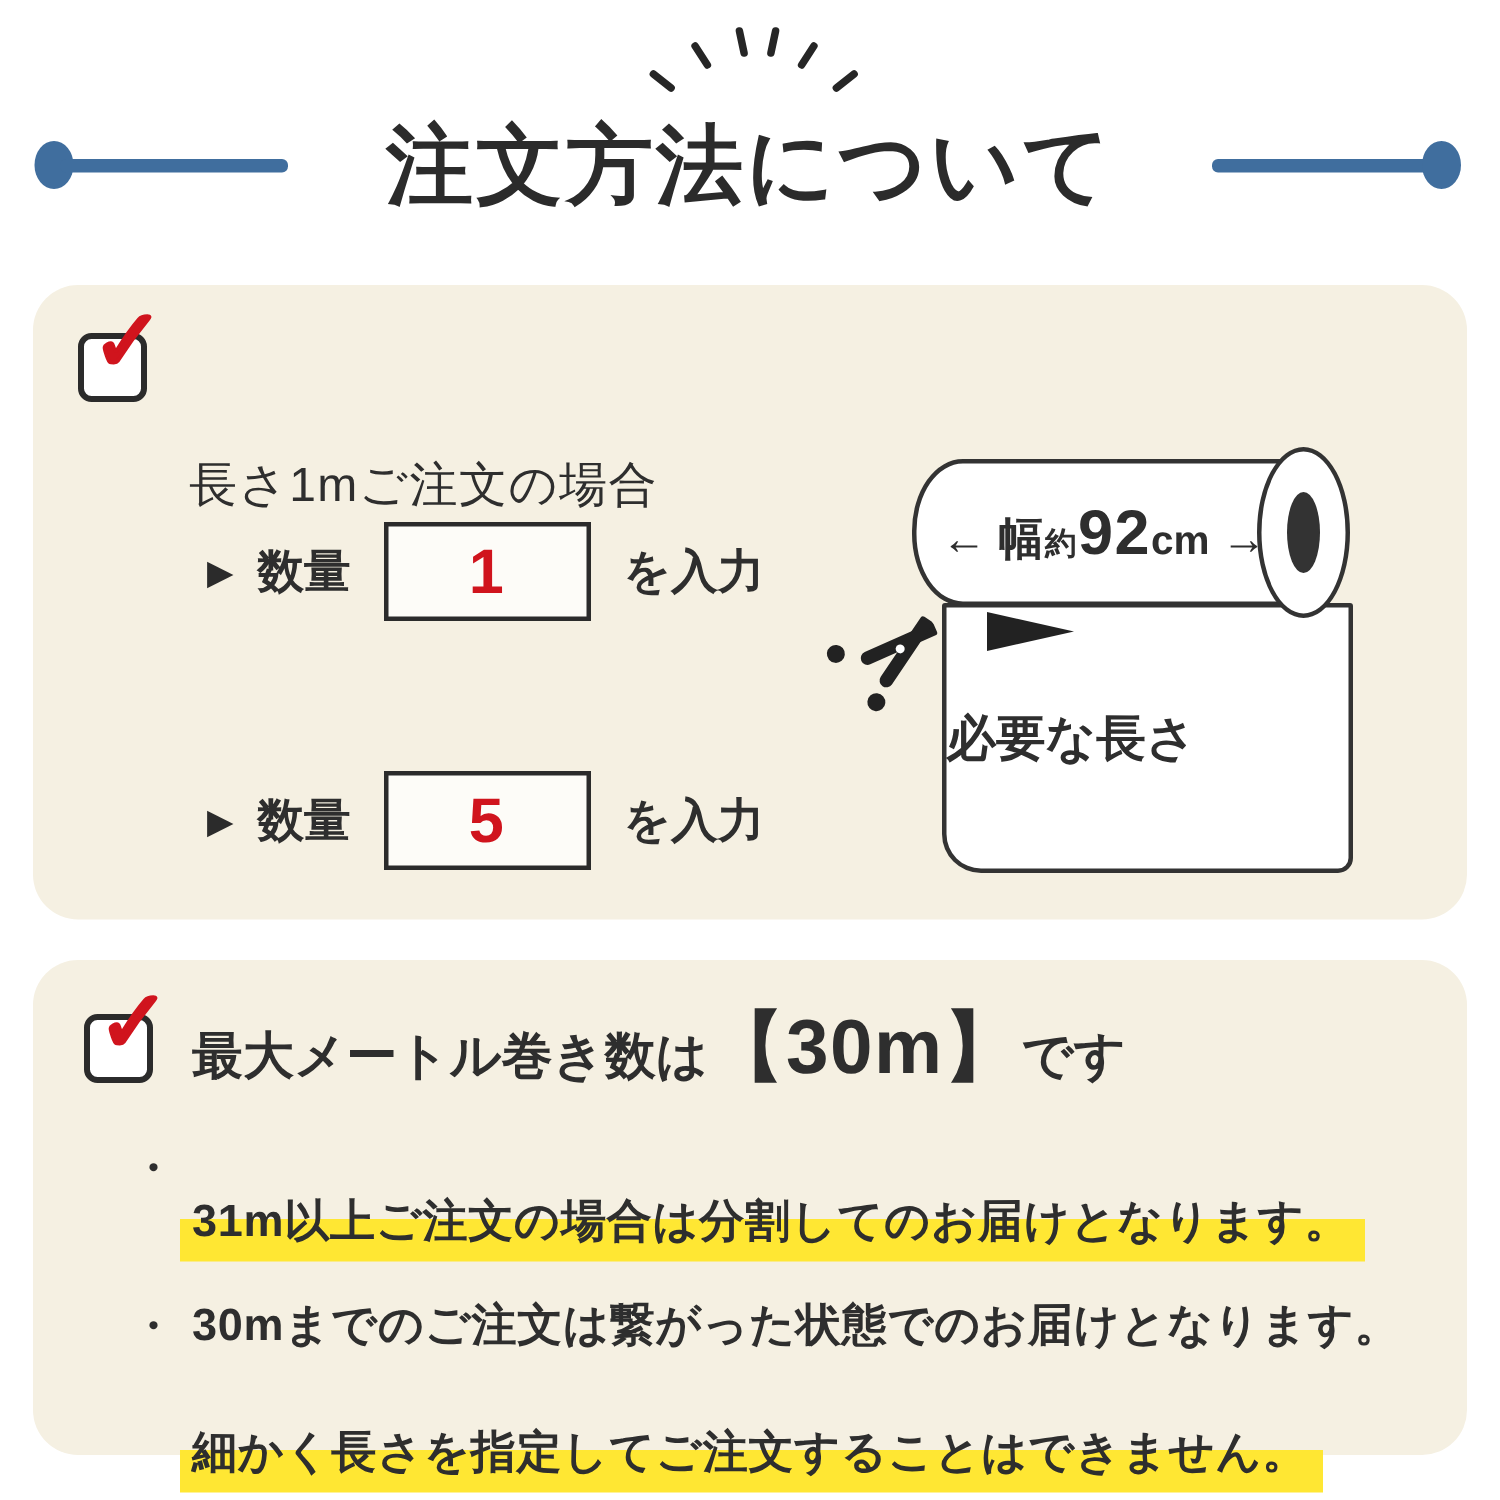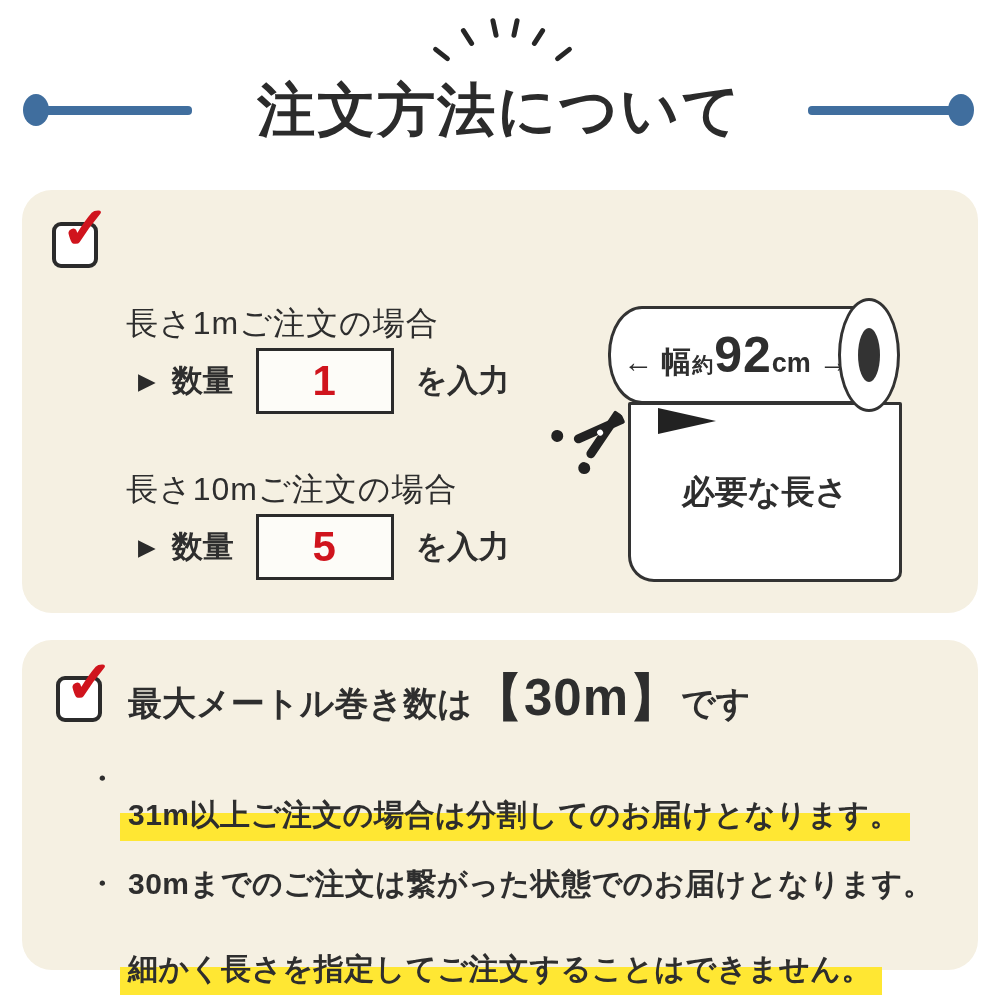--- a/index.html
+++ b/index.html
@@ -54,31 +54,31 @@
   .qty-label{font-size:31px;}
   .qty-box{width:138px;height:66px;margin:0 22px;background:var(--white);border:3px solid #2b2b2b;
     display:flex;align-items:center;justify-content:center;}
   .qty-val{font-size:42px;font-weight:900;color:var(--red);letter-spacing:1px;}
   .suffix{font-size:31px;}
 
   
   .illus{position:absolute;left:528px;top:108px;width:430px;height:312px;}
   .sheet{position:absolute;left:78px;top:104px;width:274px;height:180px;background:#fff;
     border:3.5px solid #333;border-radius:2px 2px 10px 26px;z-index:1;
-    display:flex;flex-direction:column;align-items:center;justify-content:center;}
+    display:flex;flex-direction:column;justify-content:center;}
   .sheet-line1{font-size:33px;font-weight:900;line-height:48px;}
   .sheet-line2{font-size:29px;font-weight:900;line-height:44px;}
   .roll-body{position:absolute;left:58px;top:8px;width:256px;height:98px;background:#fff;
     border:3.5px solid #333;border-radius:34px 0 0 34px / 48px 0 0 48px;z-index:2;
     display:flex;align-items:center;justify-content:center;}
   .roll-label{display:flex;align-items:baseline;font-weight:900;white-space:nowrap;}
   .rl-arrow{font-size:30px;}
   .rl-kanji{font-size:30px;margin-left:8px;}
   .rl-approx{font-size:21px;margin:0 1px;}
-  .rl-value{font-size:50px;letter-spacing:1px;}
+  .rl-value{font-size:42px;letter-spacing:1px;}
   .rl-unit{font-size:27px;margin-right:8px;}
   .roll-end{position:absolute;left:288px;top:0px;width:62px;height:114px;background:#fff;
     border:3.5px solid #333;border-radius:50%;z-index:3;display:flex;align-items:center;justify-content:center;}
   .roll-core{width:22px;height:54px;background:#333;border-radius:50%;}
   .cut-arrow{position:absolute;left:108px;top:110px;width:0;height:0;z-index:4;
     border-left:58px solid #222;border-top:13px solid transparent;border-bottom:13px solid transparent;}
   .scissors{position:absolute;left:10px;top:96px;width:80px;height:80px;z-index:5;transform:rotate(-40deg);}
   .scissors .blade{position:absolute;width:54px;height:9px;background:#222;border-radius:5px 2px 2px 5px;}
   .scissors .blade.b1{left:16px;top:24px;transform:rotate(16deg);transform-origin:left center;}
   .scissors .blade.b2{left:16px;top:46px;transform:rotate(-16deg);transform-origin:left center;}
@@ -125,21 +125,20 @@
     <div class="ex-label" style="left:104px;top:112px;">長さ1mご注文の場合</div>
     <div class="ex-row" style="left:116px;top:158px;">
       <span class="tri">▶</span>
       <span class="qty-label">数量</span>
       <span class="qty-box">
         <span class="qty-val">1</span>
       </span>
       <span class="suffix">を入力</span>
     </div>
 
-    <div class="ex-label" style="left:104px;top:278px;">長さ10mご注文の場合</div>
     <div class="ex-row" style="left:116px;top:324px;">
       <span class="tri">▶</span>
       <span class="qty-label">数量</span>
       <span class="qty-box">
         <span class="qty-val">5</span>
       </span>
       <span class="suffix">を入力</span>
     </div>
 
     <div class="illus">

